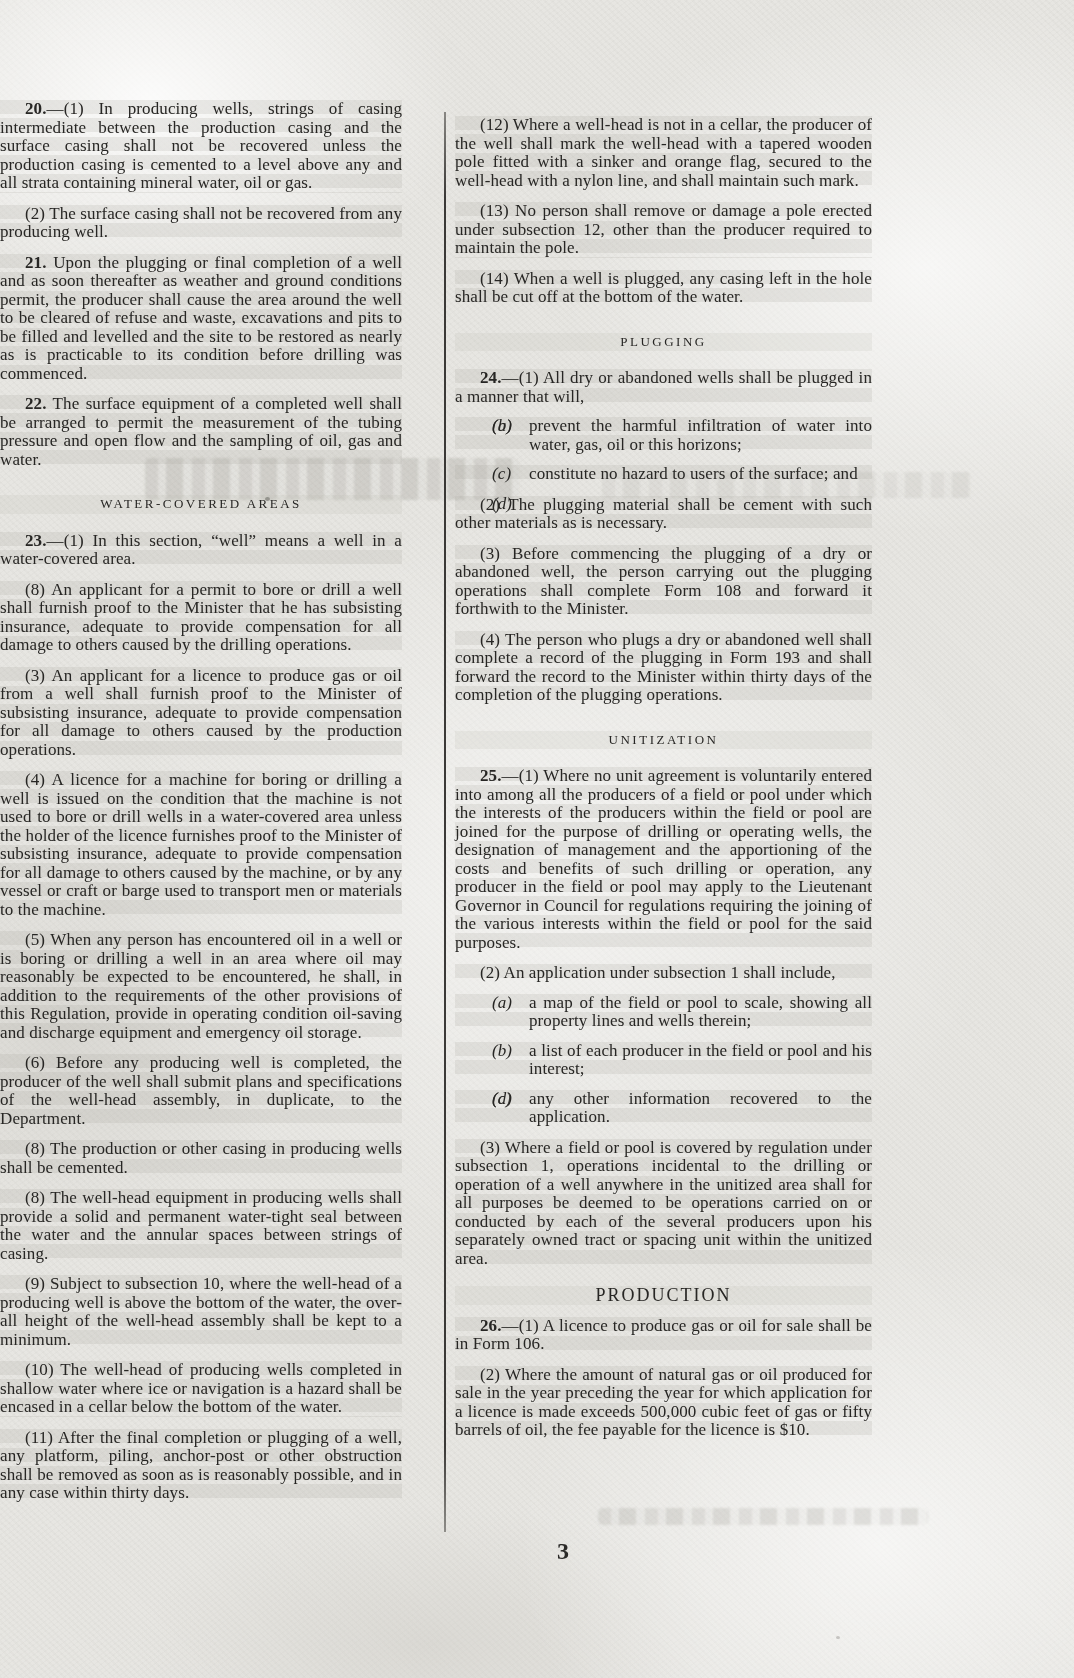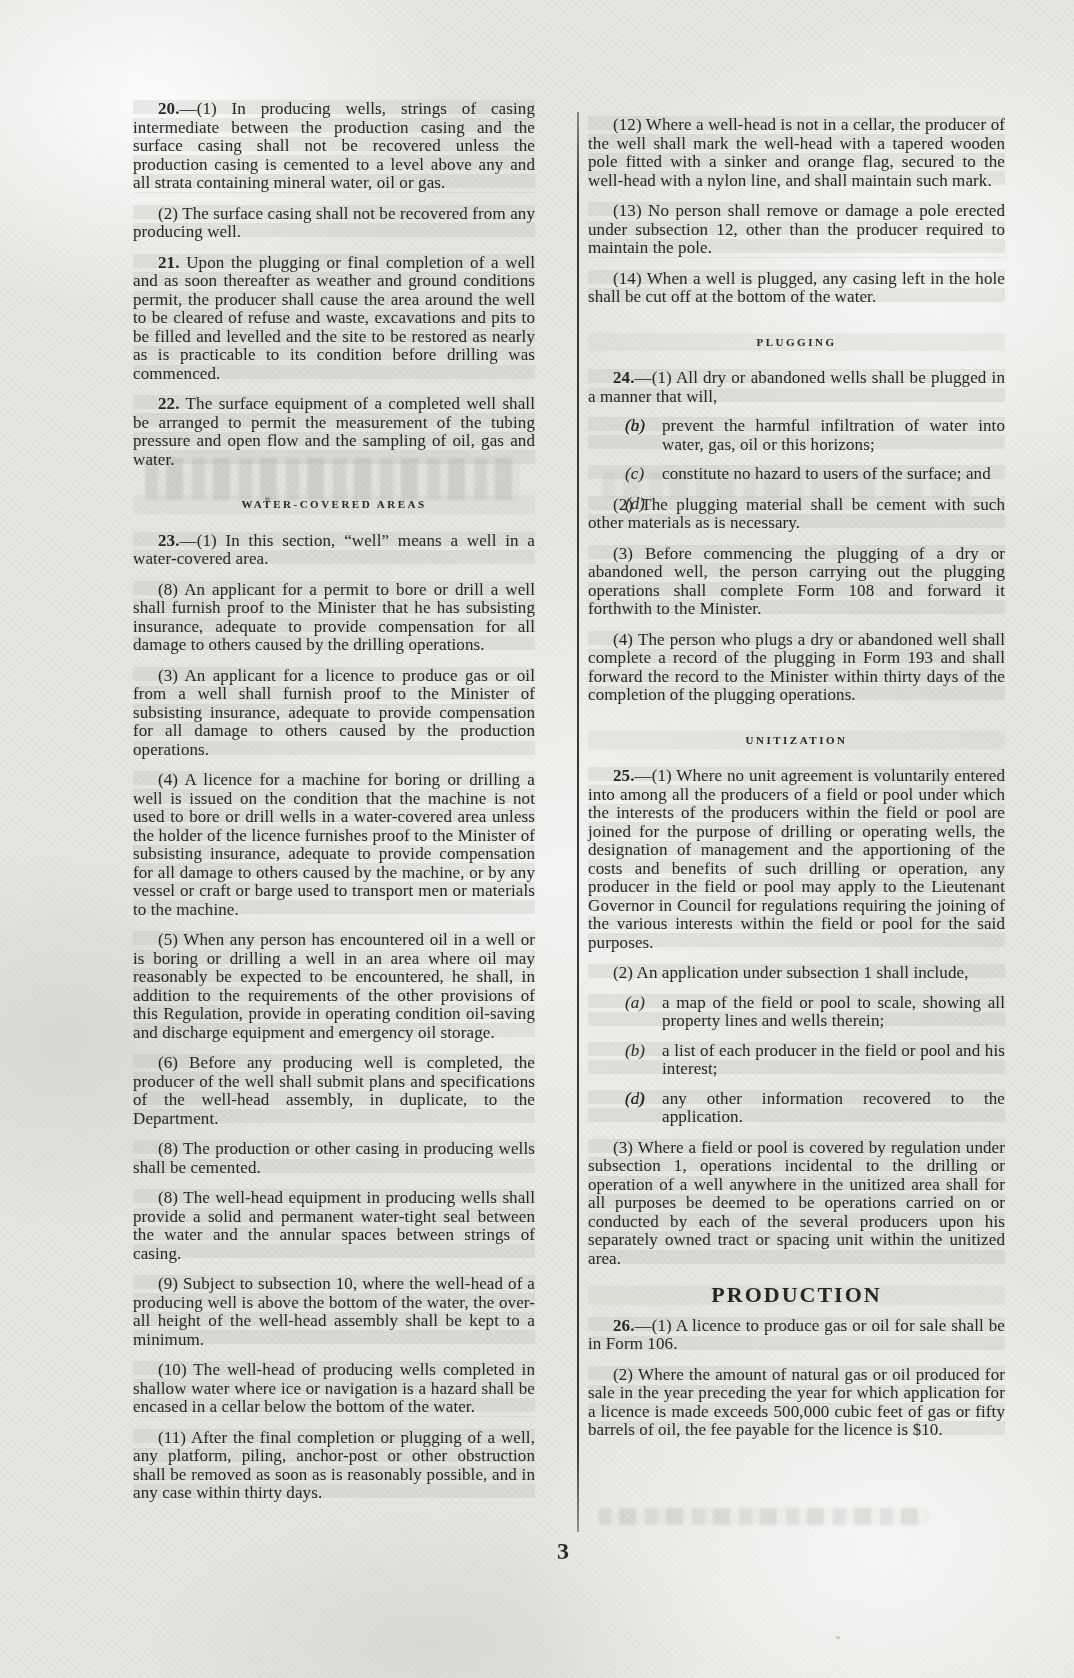--- a/index.html
+++ b/index.html
@@ -25,21 +25,21 @@
     display:flex;
     align-items:flex-start;
     padding-top:100px;
   }
   .column{
     font-size:17px;
     line-height:18.5px;
     text-align:justify;
     letter-spacing:.1px;
   }
-  .col-left{width:402px;margin-left:133px;}
+  .col-left{width:402px;}
   .col-divider{
     width:2px;height:1420px;
     margin-left:42px;margin-top:12px;
     background:linear-gradient(180deg, rgba(60,58,54,.55), rgba(40,38,36,.9) 6%, rgba(40,38,36,.9) 94%, rgba(60,58,54,.5));
   }
   .col-right{width:417px;margin-left:9px;margin-top:16px;}
   p{margin:0;}
   .para{
     margin-top:12px;
     text-indent:25px;
@@ -59,28 +59,28 @@
       rgba(255,255,255,0) 14px, rgba(255,255,255,0) 18.5px);
   }
   .item .item-label{
     position:absolute;left:37px;top:0;
     font-style:italic;
   }
   .subheading{
     margin:26px 0 18px;
     text-align:center;
     text-indent:0;
-    font-size:11px;
-    font-weight:bold;
+    font-size:13px;
+    font-weight:normal;
     letter-spacing:2.5px;
     background:rgba(190,188,180,.18);
   }
   .subheading.large{
-    font-size:22px;
-    font-weight:bold;
+    font-size:18px;
+    font-weight:normal;
     letter-spacing:2px;
     margin:18px 0 8px;
   }
   .page-number{
     position:absolute;
     left:563px;top:1538px;
     transform:translateX(-50%);
     font-size:24px;
     font-weight:bold;
     color:#2b2a28;

